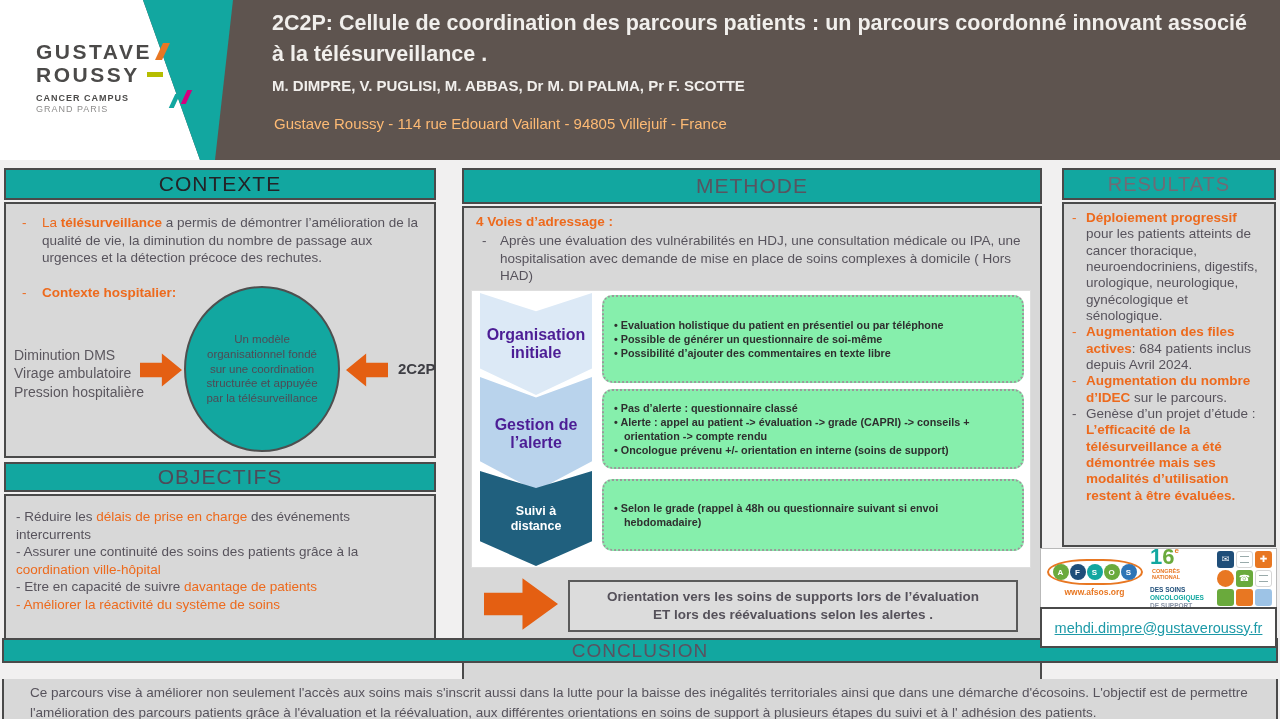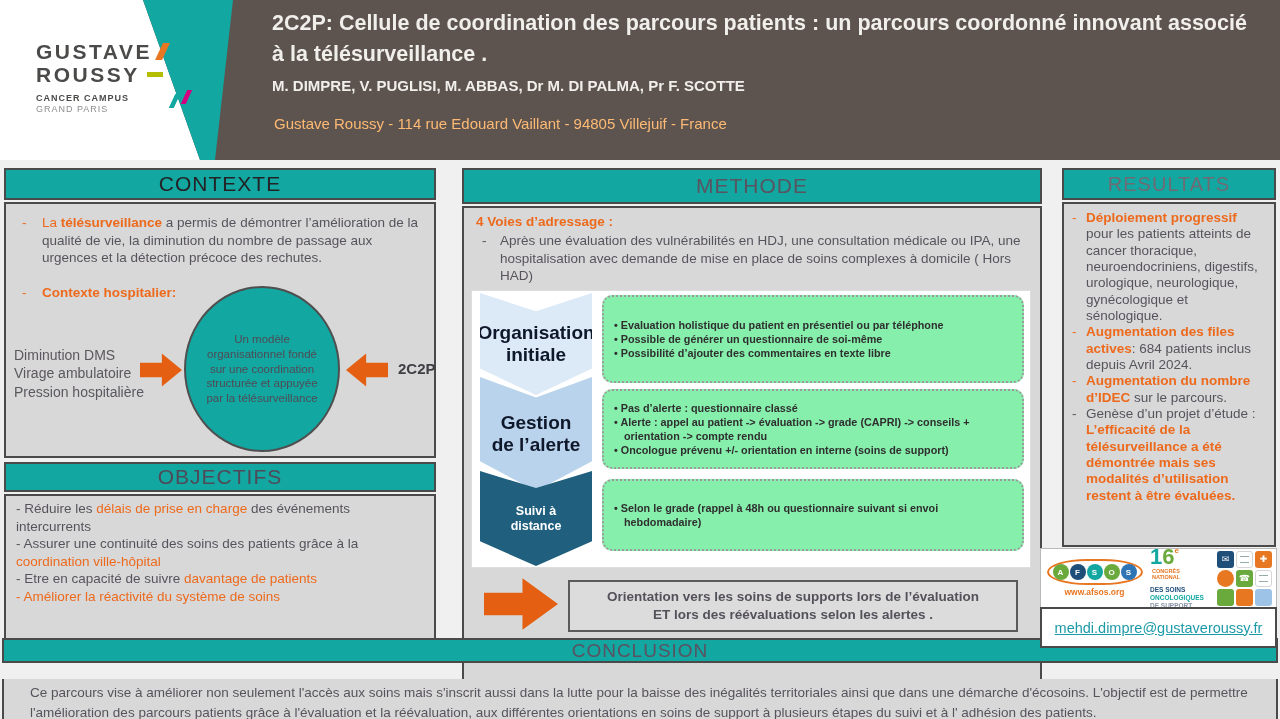--- a/index.html
+++ b/index.html
@@ -52,33 +52,33 @@
   .ctx-circle span{display:block;width:118px;text-align:center;font-size:11.5px;line-height:1.3;color:#4f4b55;}
   .arrow{background:var(--arrow-orange);clip-path:polygon(0 30%,52% 30%,52% 4%,100% 50%,52% 96%,52% 70%,0 70%);}
   .ctx-arrow-r{position:absolute;left:134px;top:148px;width:42px;height:36px;}
   .ctx-arrow-l{position:absolute;left:340px;top:148px;width:42px;height:36px;transform:scaleX(-1);}
   .ctx-2c2p{position:absolute;left:392px;top:156px;font-size:15px;font-weight:bold;color:#3e3e44;}
 
   
   .sec-obj{position:absolute;left:4px;top:462px;width:432px;}
   .sec-obj .bar{height:30px;}
   .sec-obj .bar span{font-size:21px;color:#4f4a58;}
-  .obj-body{height:160px;padding:4px 10px;}
+  .obj-body{height:160px;padding:12px 10px;}
   .obj-body p{margin:0;font-size:13.5px;line-height:1.3;color:var(--ink);}
 
   
   .sec-met{position:absolute;left:462px;top:168px;width:580px;}
   .sec-met .bar{height:36px;}
   .sec-met .bar span{font-size:21px;color:#585460;}
   .met-body{height:540px;}
   .met-h{position:absolute;left:12px;top:6px;font-size:13.5px;font-weight:bold;color:var(--orange);}
   .met-intro{position:absolute;left:12px;top:24px;right:12px;}
   .met-intro.hang{grid-template-columns:24px 1fr;}
   .flow-panel{position:absolute;left:7px;right:9px;top:82px;height:276px;background:#fff;border:1px solid #dedede;}
-  .chev{position:absolute;display:flex;align-items:center;justify-content:center;text-align:center;font-weight:bold;font-size:19px;line-height:1.15;color:#0f172a;clip-path:polygon(0 0,50% 18%,100% 0,100% 74%,50% 100%,0 74%);box-sizing:border-box;padding:0 10px;}
+  .chev{position:absolute;display:flex;align-items:center;justify-content:center;text-align:center;font-weight:bold;font-size:16px;line-height:1.15;color:#4c1d95;clip-path:polygon(0 0,50% 18%,100% 0,100% 74%,50% 100%,0 74%);box-sizing:border-box;padding:0 10px;}
   .chev-1{left:8px;top:2px;width:112px;height:102px;background:#dce9f6;}
   .chev-2{left:8px;top:86px;width:112px;height:114px;background:#b9d3ec;}
   .chev-3{left:8px;top:180px;width:112px;height:95px;background:#20607e;color:#fff;font-size:12.5px;}
   .dbox{position:absolute;left:130px;right:6px;border:2px dotted #9a9a9a;border-radius:10px;background:#86efac;box-sizing:border-box;display:flex;flex-direction:column;justify-content:center;padding:4px 10px;}
   .dbox-1{top:4px;height:88px;}
   .dbox-2{top:98px;height:80px;}
   .dbox-3{top:188px;height:72px;}
   .dbox ul{margin:0;padding:0;list-style:none;}
   .dbox li{font-size:10.8px;font-weight:bold;color:#2f2f2f;line-height:1.32;padding-left:10px;text-indent:-10px;}
   .dbox li::before{content:"• ";}

